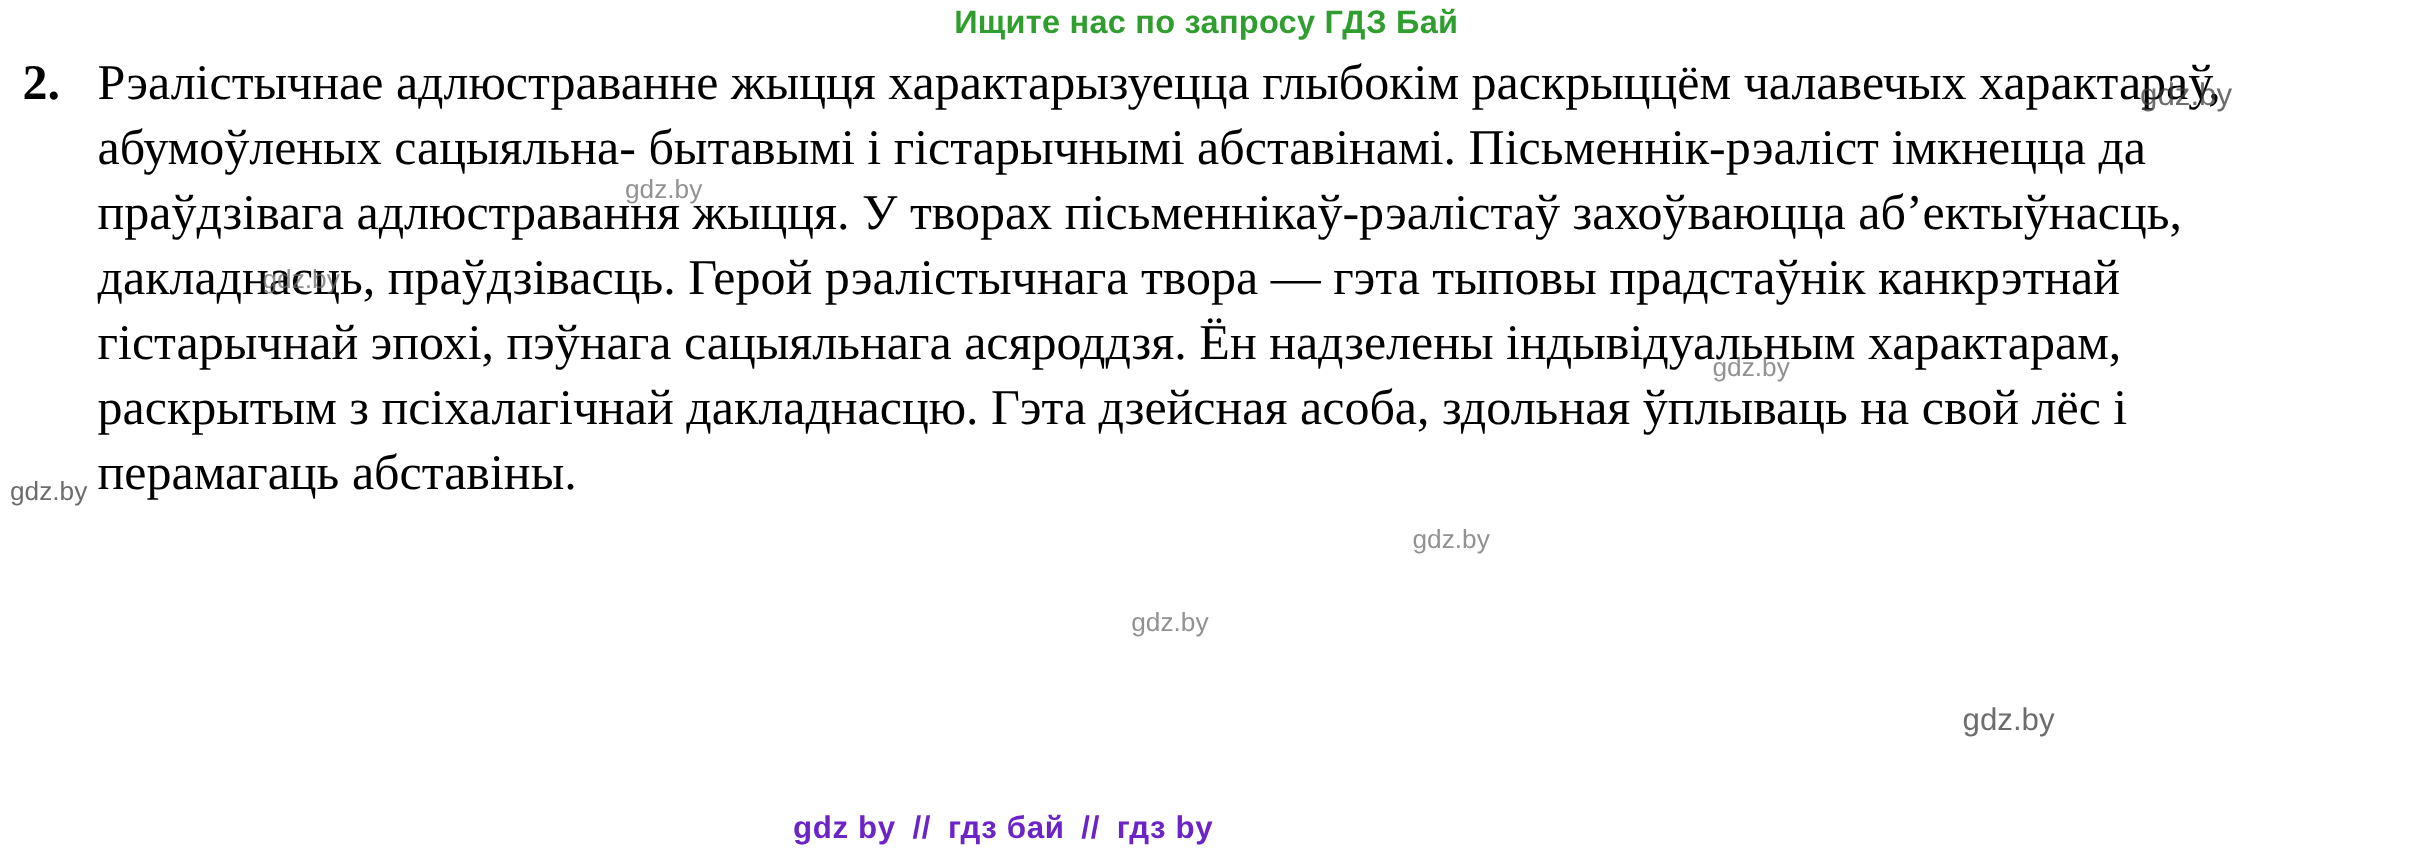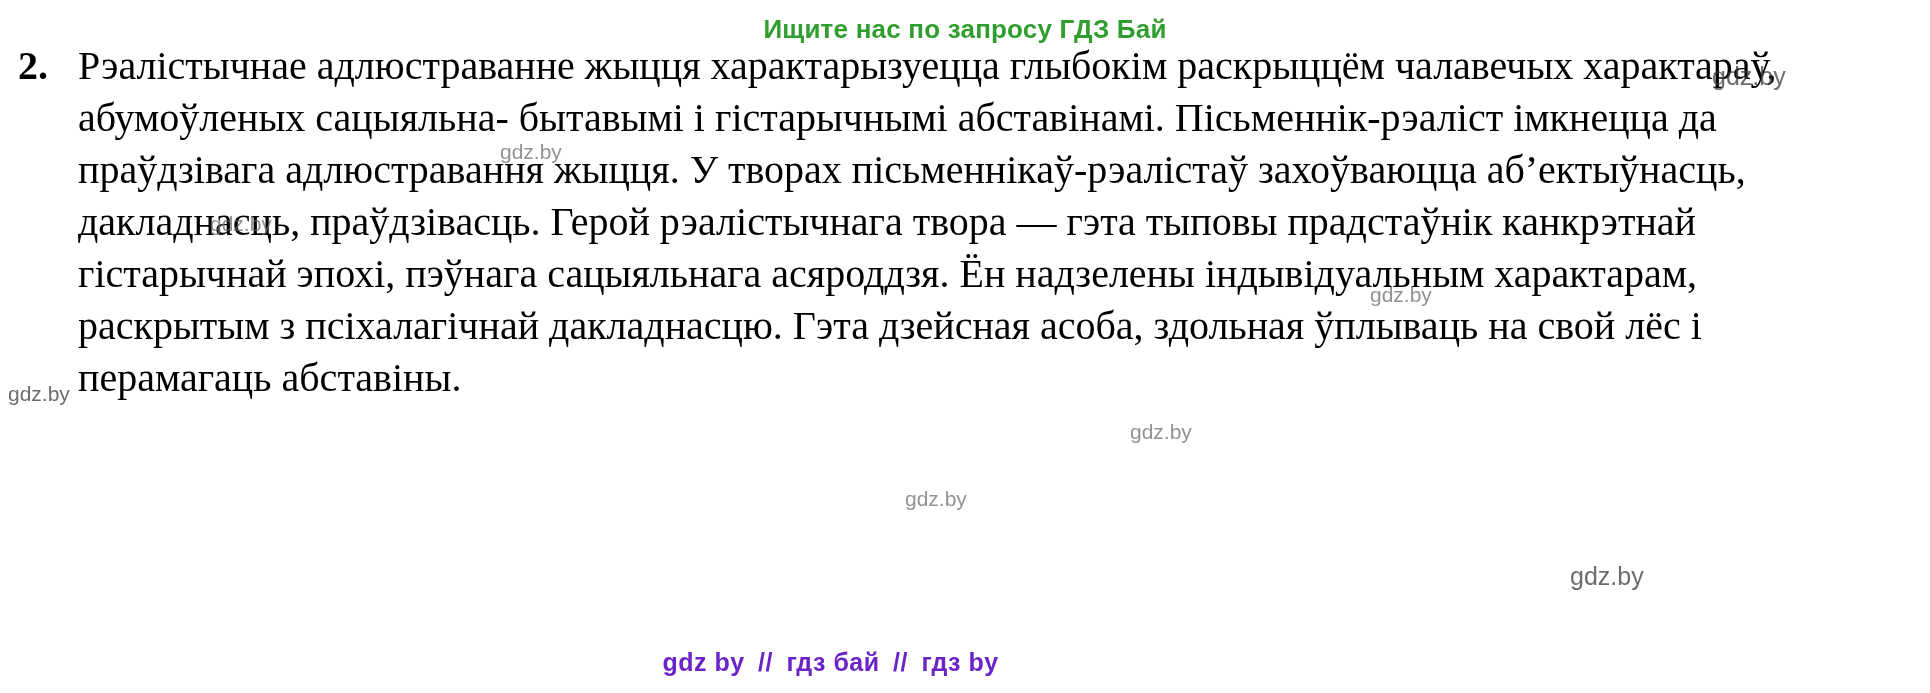--- a/index.html
+++ b/index.html
@@ -23,21 +23,20 @@
     position: absolute;
     top: 2px;
     left: 0;
     width: 1930px;
     text-align: center;
     font-family: "Liberation Sans", sans-serif;
     font-size: 26px;
     font-weight: bold;
     color: #2f9e2f;
     letter-spacing: 0.2px;
-    margin-top: 12px;
   }
   .content {
     position: absolute;
     top: 40px;
     left: 0;
     width: 1930px;
   }
   .task {
     display: block;
     position: relative;
@@ -64,21 +63,20 @@
     position: absolute;
     bottom: 16px;
     left: 0;
     width: 1605px;
     text-align: center;
     font-family: "Liberation Sans", sans-serif;
     font-size: 25px;
     font-weight: bold;
     color: #6b24c7;
     letter-spacing: 0.5px;
-    padding-left: 28px;
   }
   .bottom-links .sep {
     color: #6b24c7;
     padding: 0 6px;
   }
   .wm {
     position: absolute;
     font-family: Liberation Sans, sans-serif;
     color: #6e6e6e;
     opacity: 0.75;

